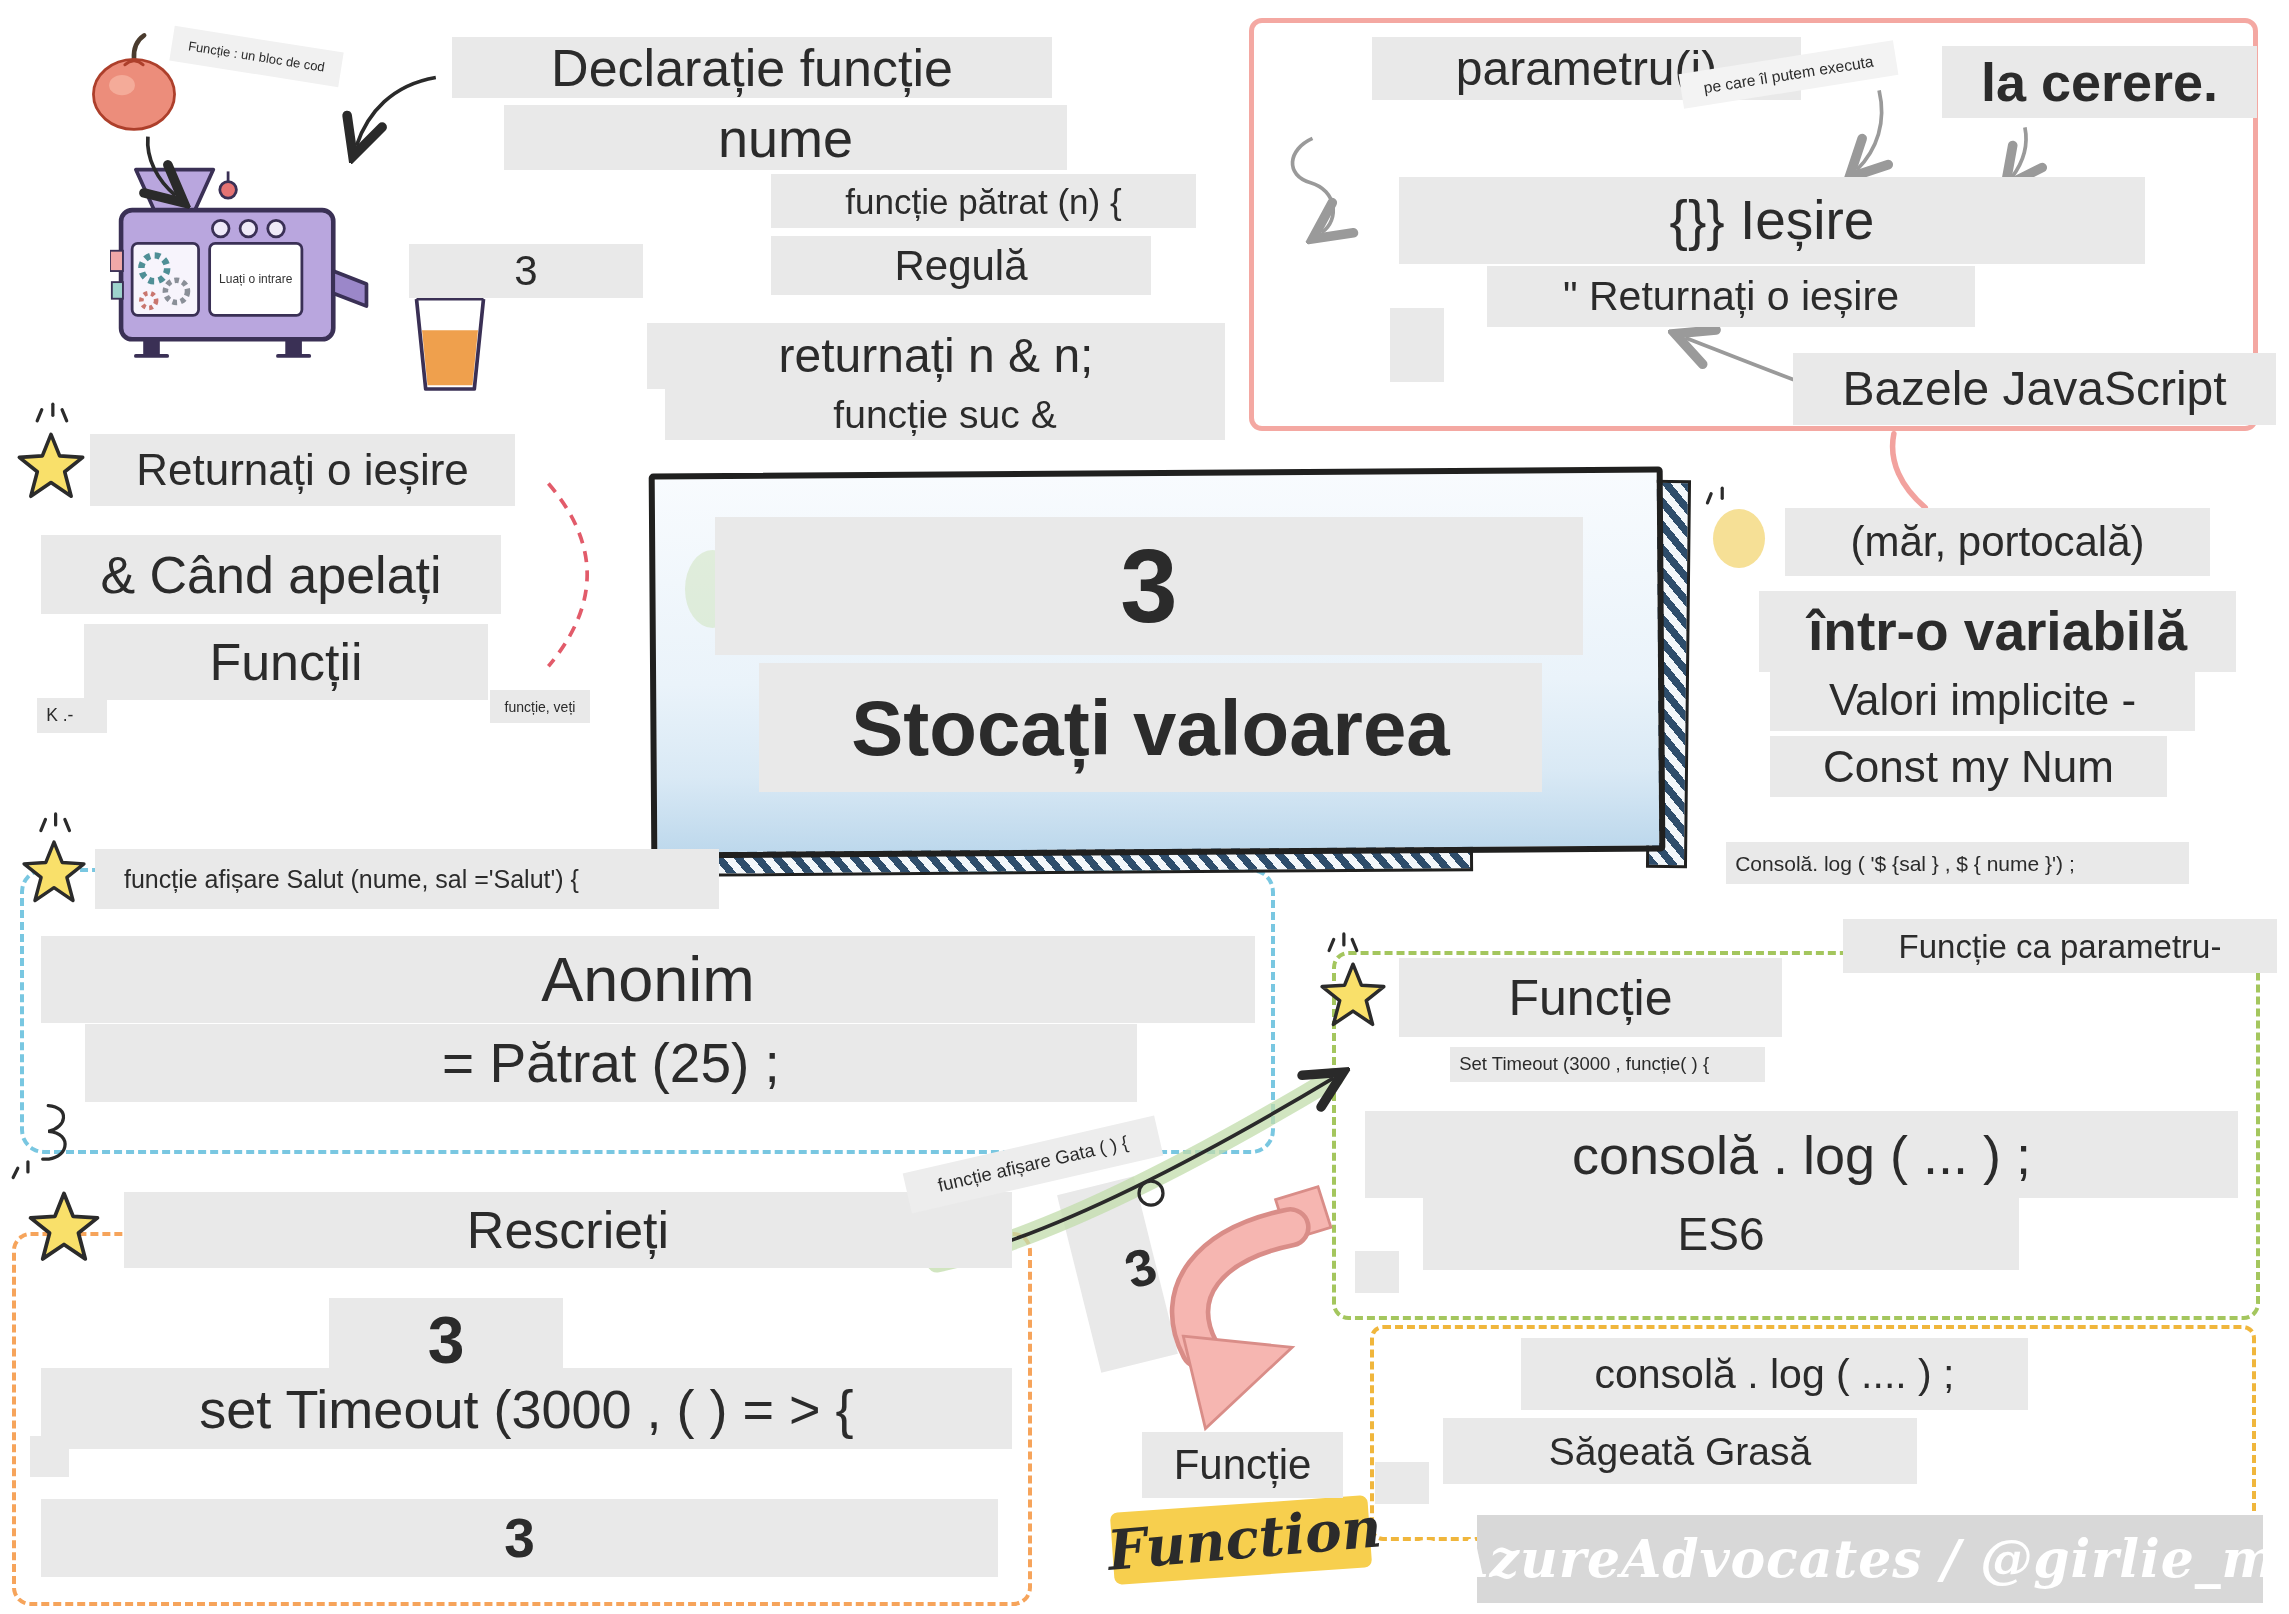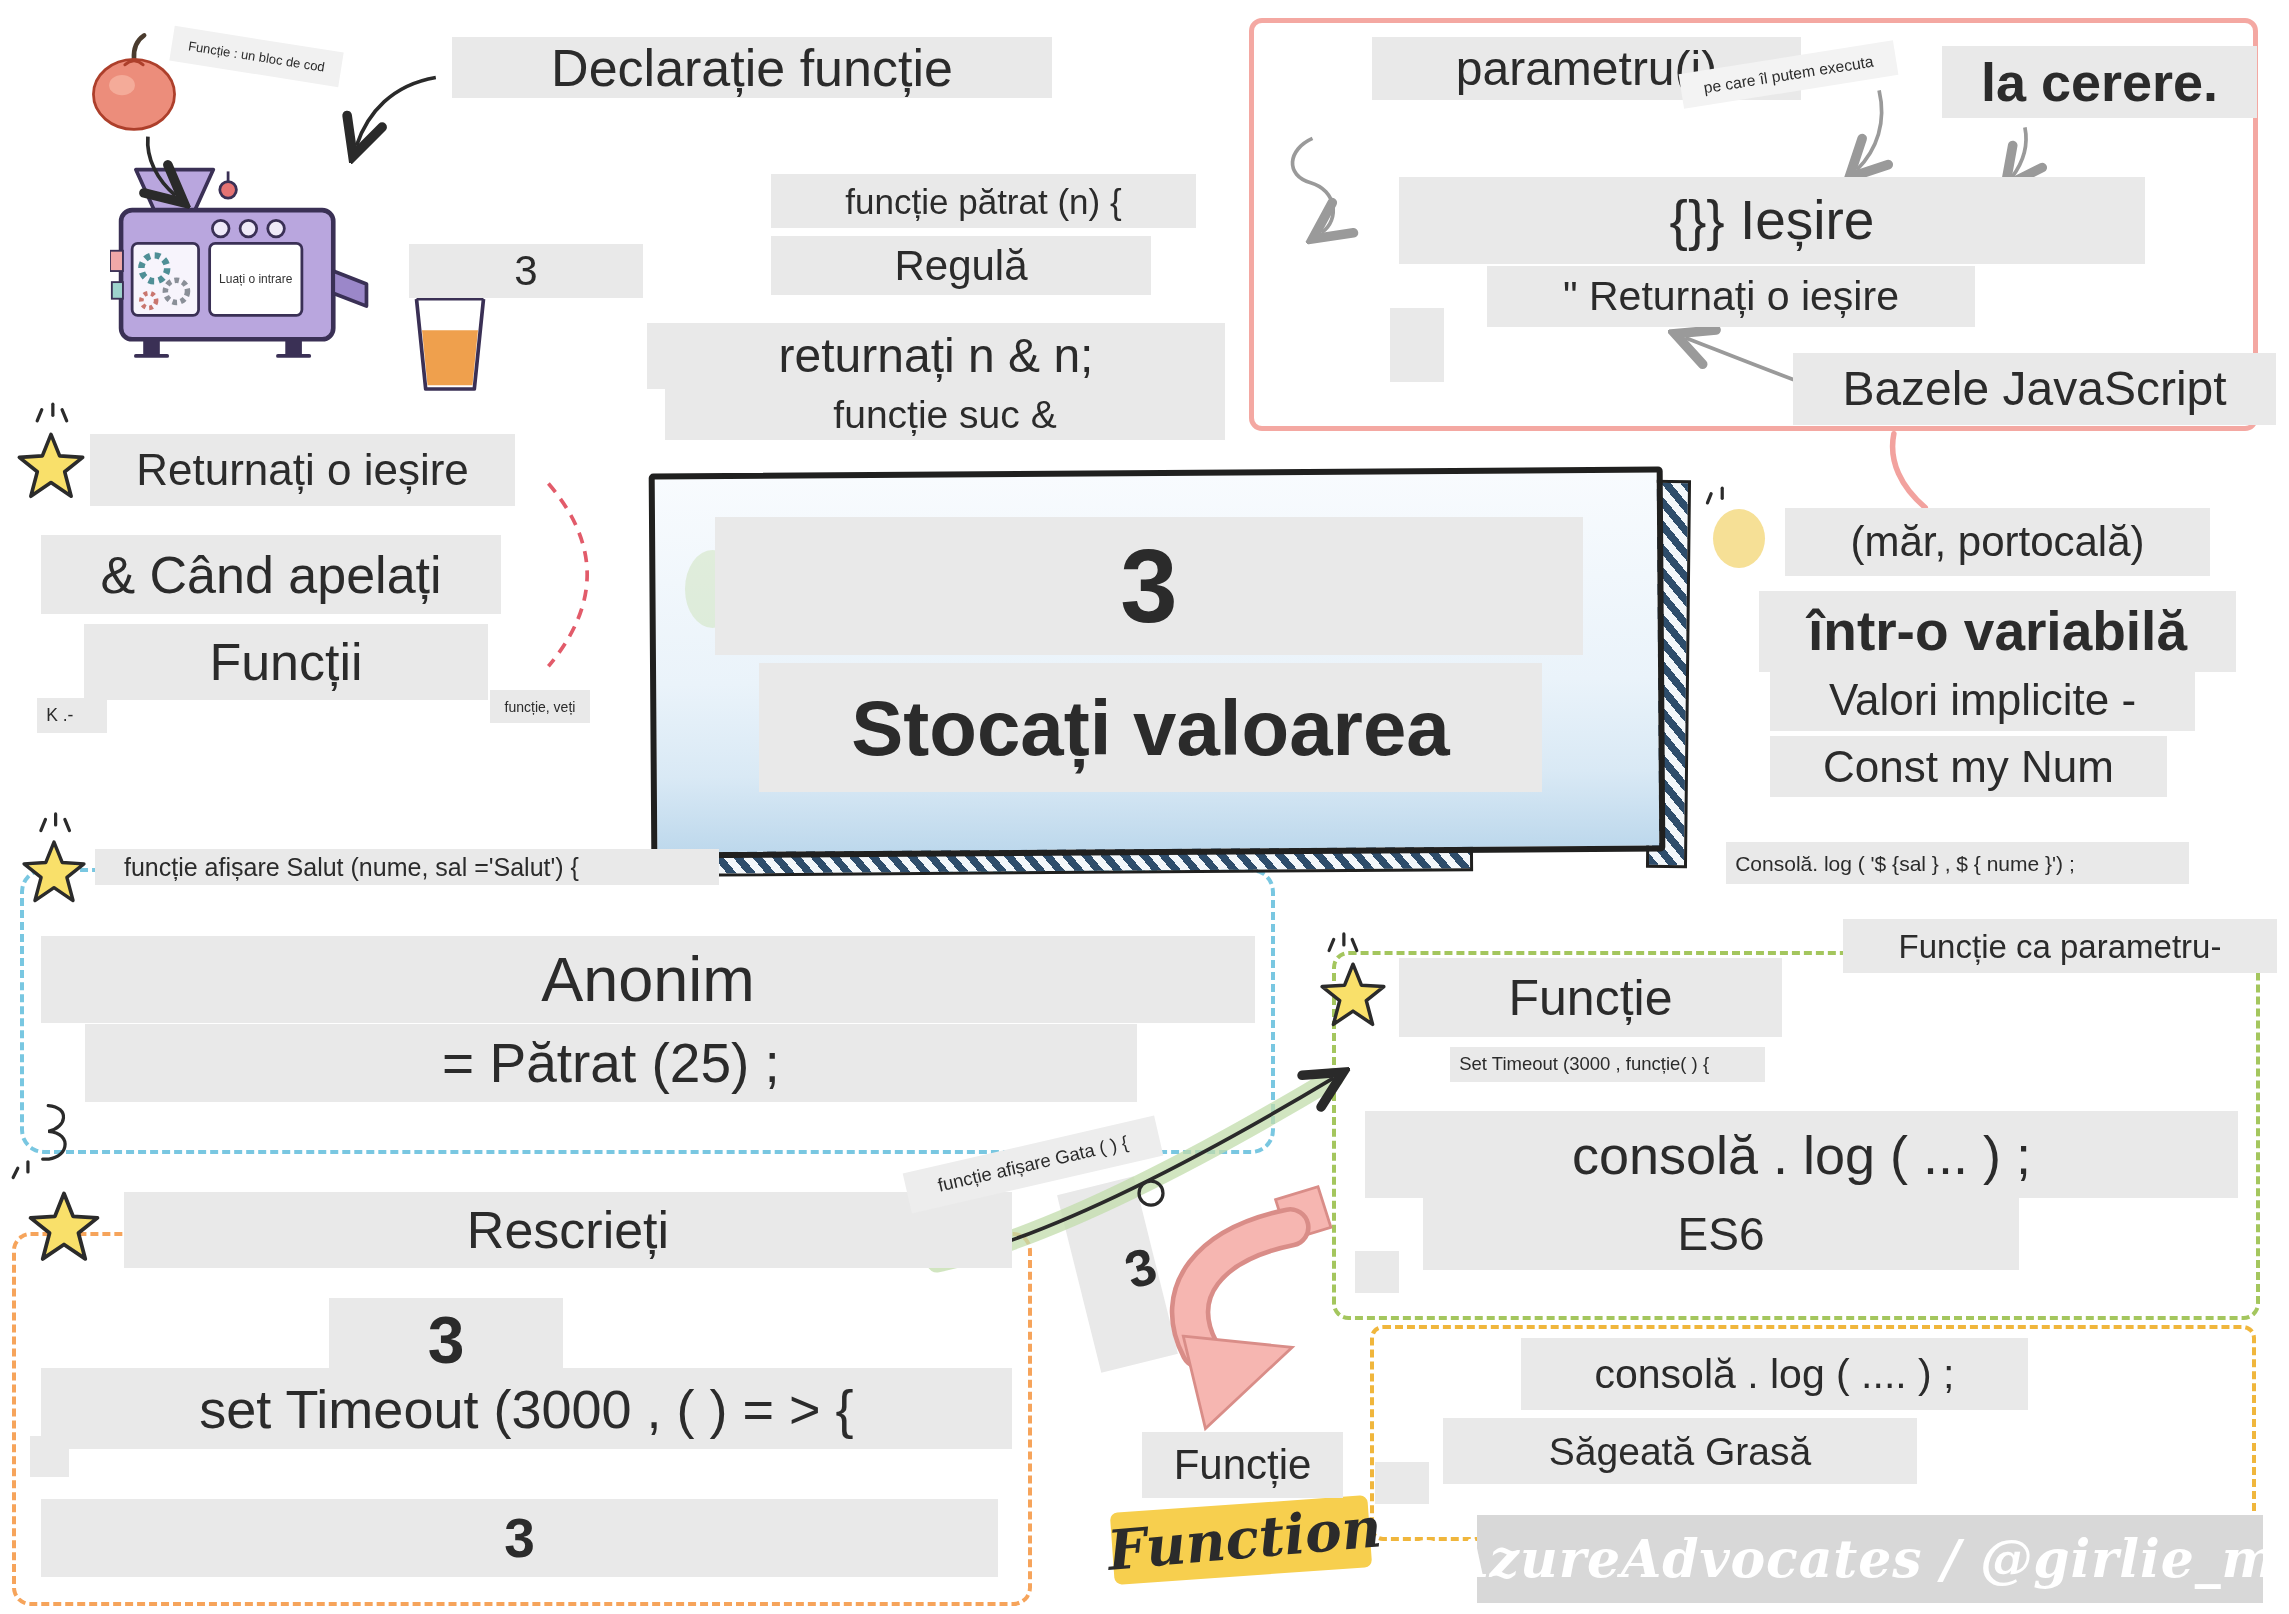--- a/index.html
+++ b/index.html
@@ -152,20 +152,21 @@
         <path d="M1866 540 l0 -11"></path>
       <path d="M14 1276 l5 -10"></path>
         <path d="M30 1270 l0 -11"></path>
     </g>
   </svg>
 
   <div class="lbl" style="left:171px;top:39px;width:171px;height:35px;font-size:13px;transform:rotate(9deg);background:#f1f1f1;">Funcție : un bloc de cod</div>
   <div class="lbl" style="left:409px;top:244px;width:234px;height:54px;font-size:42px;">3</div>
 
   <div class="lbl" style="left:452px;top:37px;width:600px;height:61px;font-size:52px;">Declarație funcție</div>
+  <div class="lbl" style="left:504px;top:105px;width:563px;height:65px;font-size:54px;">nume</div>
   <div class="lbl" style="left:771px;top:174px;width:425px;height:54px;font-size:35px;">funcție pătrat (n) {</div>
   <div class="lbl" style="left:771px;top:236px;width:380px;height:59px;font-size:42px;">Regulă</div>
   <div class="lbl" style="left:647px;top:323px;width:578px;height:66px;font-size:48px;">returnați n &amp; n;</div>
   <div class="lbl" style="left:665px;top:388px;width:560px;height:52px;font-size:39px;">funcție suc &amp;</div>
 
   <div class="lbl" style="left:1372px;top:37px;width:429px;height:63px;font-size:48px;">parametru(i)</div>
   <div class="lbl" style="left:1680px;top:57px;width:217px;height:35px;font-size:15.7px;transform:rotate(-9deg);background:#f3f3f3;">pe care îl putem executa</div>
   <div class="lbl bd" style="left:1942px;top:46px;width:315px;height:72px;font-size:54px;">la cerere.</div>
   <div class="lbl" style="left:1399px;top:177px;width:746px;height:87px;font-size:55px;">{}} Ieșire</div>
   <div class="lbl" style="left:1487px;top:266px;width:488px;height:61px;font-size:41px;">" Returnați o ieșire</div>
@@ -180,21 +181,21 @@
   <div class="lbl bd" style="left:715px;top:517px;width:868px;height:138px;font-size:103px;">3</div>
   <div class="lbl bd" style="left:759px;top:663px;width:783px;height:129px;font-size:78px;">Stocați valoarea</div>
 
   <div class="lbl" style="left:1785px;top:508px;width:425px;height:68px;font-size:42px;">(măr, portocală)</div>
   <div class="lbl bd" style="left:1759px;top:591px;width:477px;height:81px;font-size:55px;">într-o variabilă</div>
   <div class="lbl" style="left:1770px;top:668px;width:425px;height:63px;font-size:44px;">Valori implicite -</div>
   <div class="lbl" style="left:1770px;top:736px;width:397px;height:61px;font-size:44px;">Const my Num</div>
   <div class="lbl lft" style="left:1726px;top:842px;width:454px;height:42px;font-size:21px;">Consolă. log ( '$ {sal } , $ { nume }') ;</div>
   <div class="lbl" style="left:1843px;top:919px;width:434px;height:54px;font-size:33px;">Funcție ca parametru-</div>
 
-  <div class="lbl lft" style="left:95px;top:849px;width:595px;height:36px;font-size:25px;padding-left:29px;">funcție afișare Salut (nume, sal ='Salut') {</div>
+  <div class="lbl lft" style="left:95px;top:849px;width:595px;height:60px;font-size:25px;padding-left:29px;">funcție afișare Salut (nume, sal ='Salut') {</div>
   <div class="lbl" style="left:41px;top:936px;width:1214px;height:87px;font-size:63px;">Anonim</div>
   <div class="lbl" style="left:85px;top:1024px;width:1052px;height:78px;font-size:55px;">= Pătrat (25) ;</div>
 
   <div class="lbl" style="left:124px;top:1192px;width:888px;height:76px;font-size:52px;">Rescrieți</div>
   <div class="lbl bd" style="left:329px;top:1298px;width:234px;height:83px;font-size:66px;">3</div>
   <div class="lbl" style="left:41px;top:1368px;width:971px;height:81px;font-size:54px;">set Timeout (3000 , ( ) = &gt; {</div>
   <div class="lbl bd" style="left:41px;top:1499px;width:957px;height:78px;font-size:55px;">3</div>
 
   <div class="lbl" style="left:904px;top:1144px;width:258px;height:41px;font-size:18.5px;transform:rotate(-13deg);background:#ededed;">funcție afișare Gata ( ) {</div>
   <div class="lbl bd nobg" style="left:1113px;top:1235px;width:55px;height:65px;font-size:52px;transform:rotate(-18deg);">3</div>

